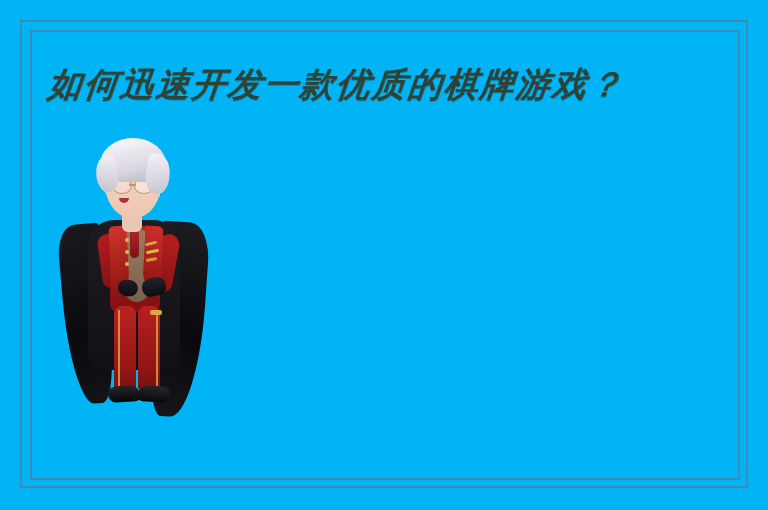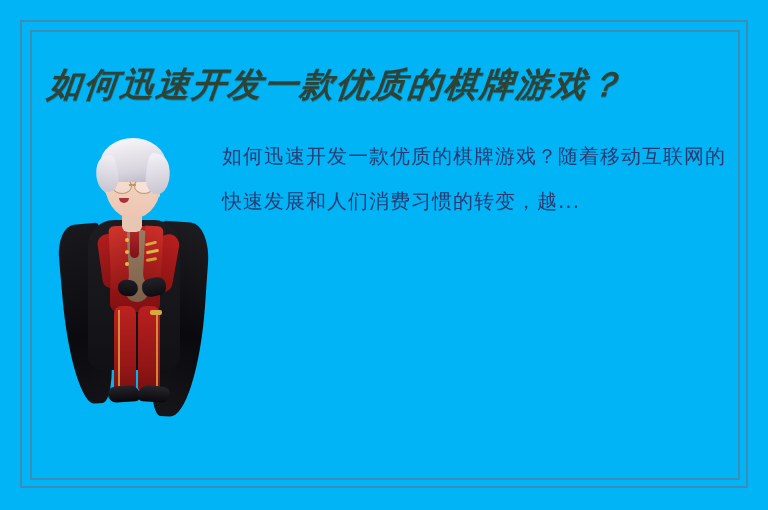--- a/index.html
+++ b/index.html
@@ -240,21 +240,20 @@
 </head>
 <body>
 
 <div class="banner">
 
   <div class="frame-outer"></div>
   <div class="frame-inner"></div>
 
   <div class="title">如何迅速开发一款优质的棋牌游戏？</div>
 
-  <div class="excerpt">如何迅速开发一款优质的棋牌游戏？随着移动互联网的快速发展和人们消费习惯的转变，越...</div>
 
   <div class="character">
     <div class="ch-layer cloak-left"></div>
     <div class="ch-layer cloak-right"></div>
     <div class="ch-layer cloak-body"></div>
 
     <div class="ch-layer arm-l"></div>
     <div class="ch-layer arm-r"></div>
 
     <div class="ch-layer suit-torso"></div>

